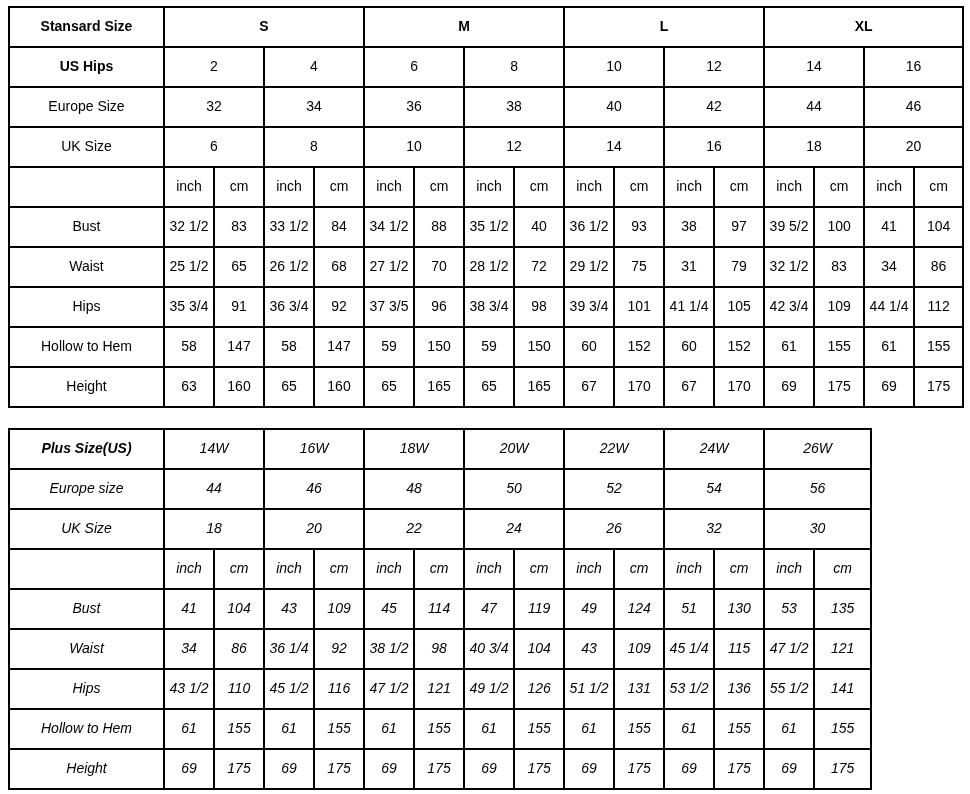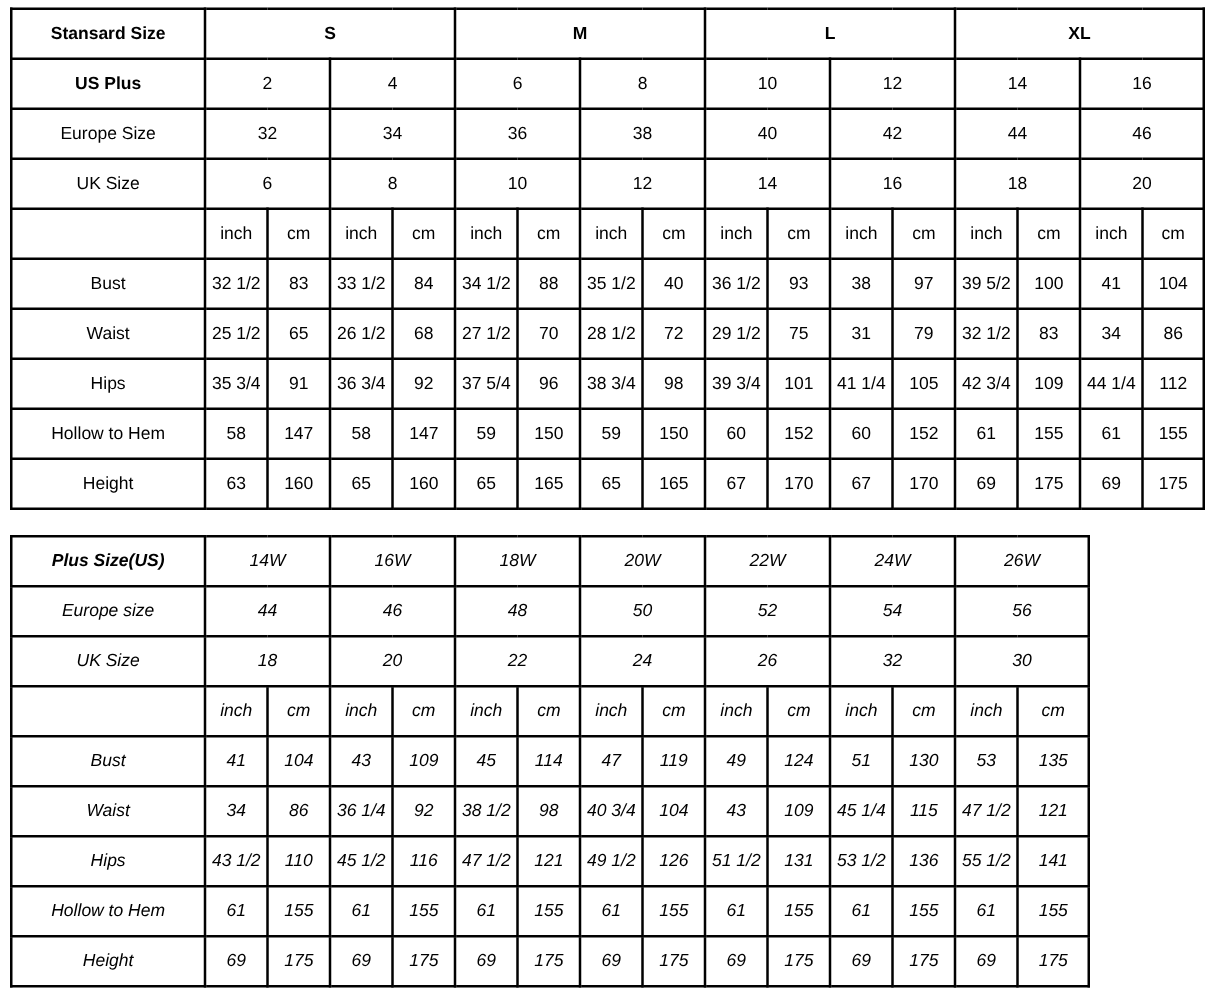--- a/index.html
+++ b/index.html
@@ -91,21 +91,21 @@
       </colgroup>
       <tbody>
         <tr>
           <td class="head-bold">Stansard Size</td>
           <td class="head-bold" colspan="4">S</td>
           <td class="head-bold" colspan="4">M</td>
           <td class="head-bold" colspan="4">L</td>
           <td class="head-bold" colspan="4">XL</td>
         </tr>
         <tr>
-          <td class="head-bold">US Plus</td>
+          <td class="head-bold">US Hips</td>
           <td colspan="2">2</td>
           <td colspan="2">4</td>
           <td colspan="2">6</td>
           <td colspan="2">8</td>
           <td colspan="2">10</td>
           <td colspan="2">12</td>
           <td colspan="2">14</td>
           <td colspan="2">16</td>
         </tr>
         <tr>
@@ -186,21 +186,21 @@
           <td>83</td>
           <td>34</td>
           <td>86</td>
         </tr>
         <tr>
           <td class="label">Hips</td>
           <td>35 3/4</td>
           <td>91</td>
           <td>36 3/4</td>
           <td>92</td>
-          <td>37 5/4</td>
+          <td>37 3/5</td>
           <td>96</td>
           <td>38 3/4</td>
           <td>98</td>
           <td>39 3/4</td>
           <td>101</td>
           <td>41 1/4</td>
           <td>105</td>
           <td>42 3/4</td>
           <td>109</td>
           <td>44 1/4</td>

